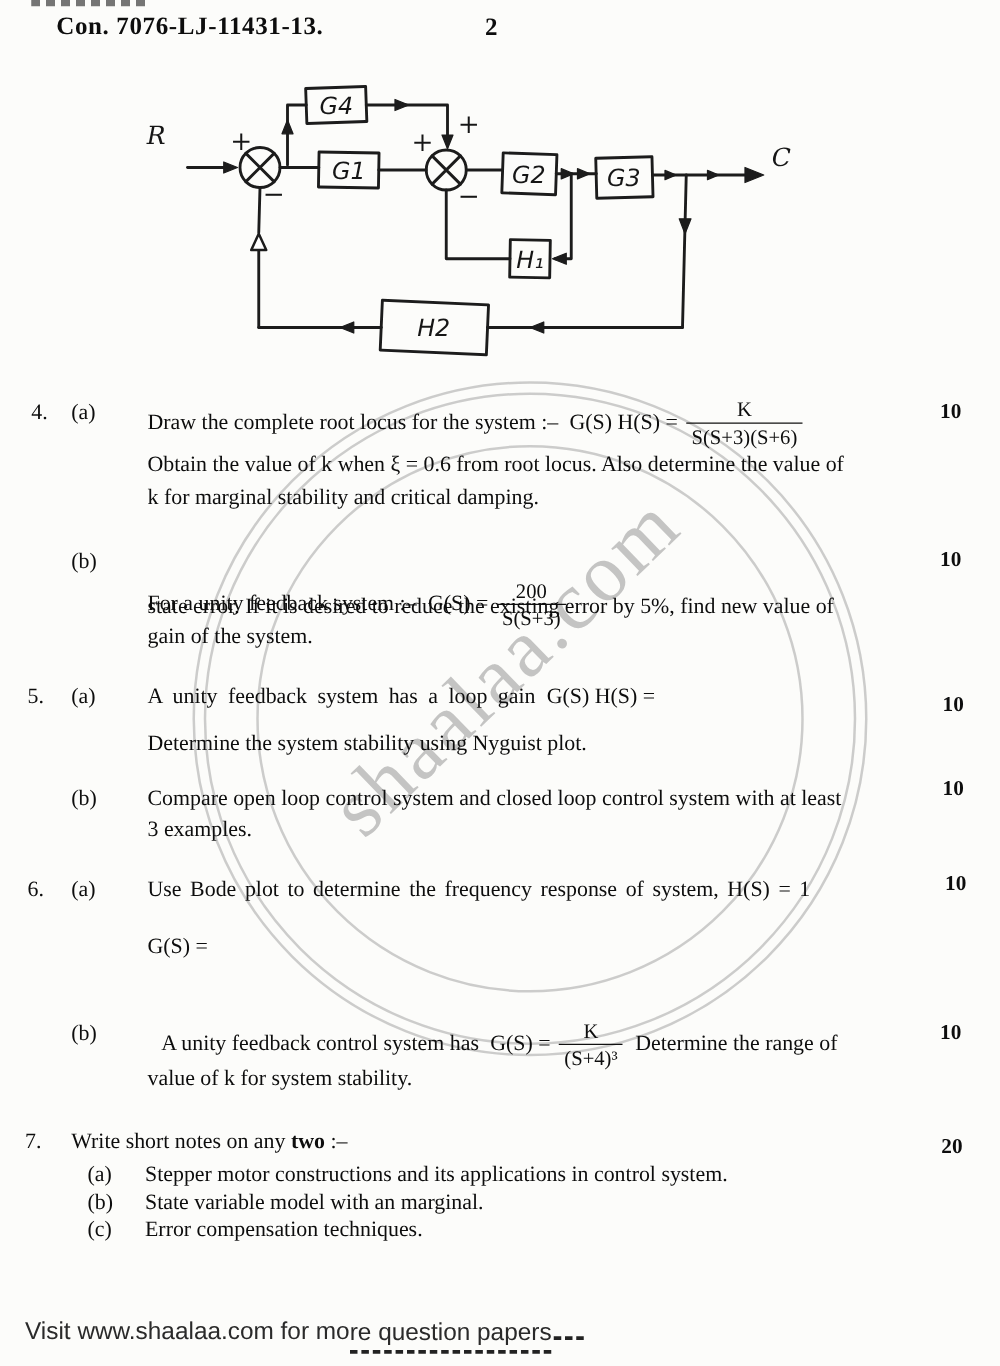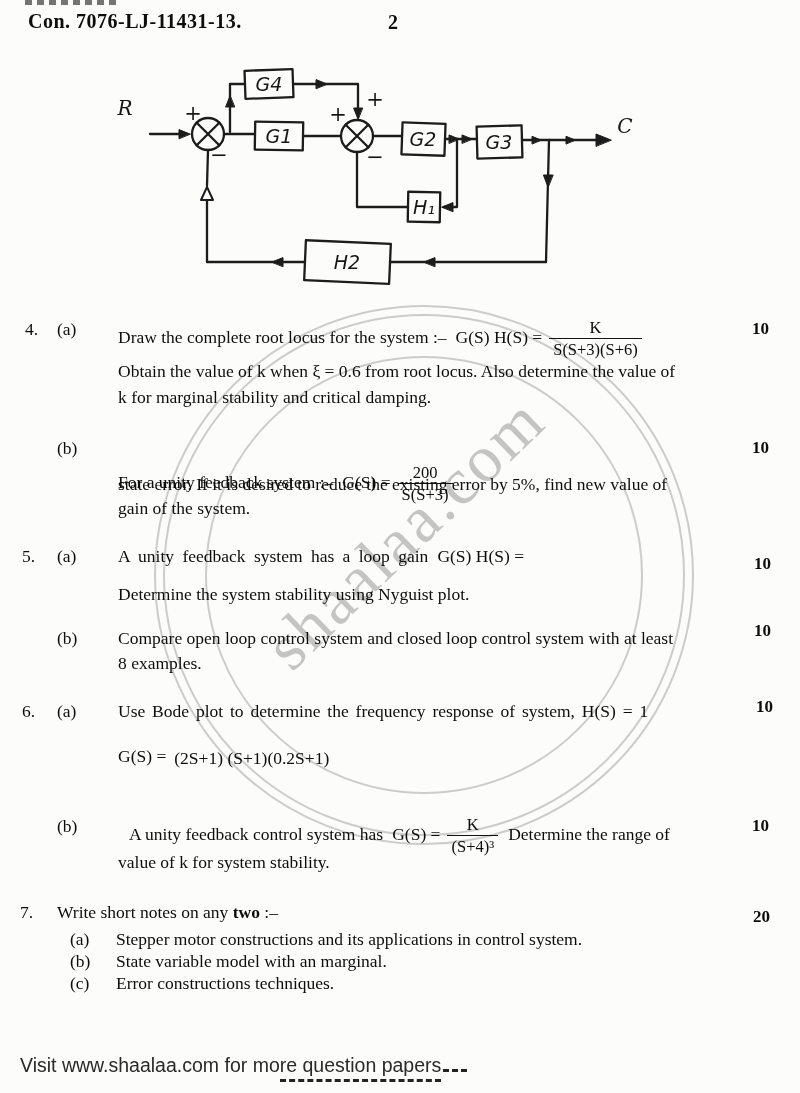--- a/index.html
+++ b/index.html
@@ -1,20 +1,20 @@
 <!DOCTYPE html>
 <html><head>
 <meta charset="utf-8">
 <style>
   html,body{margin:0;padding:0;}
   body{width:800px;height:1093px;background:#fcfcfa;position:relative;overflow:hidden;
        font-family:"Liberation Serif","DejaVu Serif",serif;color:#0d0d0d;}
   .abs{position:absolute;white-space:nowrap;}
   
-  .examcode{font-size:20px;font-weight:bold;letter-spacing:.5px;}
+  .examcode{font-size:20px;font-weight:bold;letter-spacing:.5px;margin-left:17px;}
   .pagenum{font-size:20px;font-weight:bold;}
   .artifact{position:absolute;left:25px;top:0;width:92px;height:5px;opacity:.65;
     background:repeating-linear-gradient(90deg,#2c2c2c 0 7px,transparent 7px 12px);}
   
   .wring{position:absolute;border-radius:50%;border:2.5px solid rgba(125,125,125,.38);}
   .wtext{position:absolute;left:405px;top:533px;transform:translate(-50%,-50%) rotate(-44deg);
     font-size:66px;letter-spacing:3px;color:rgba(120,120,120,.42);
     font-family:"Liberation Serif",serif;white-space:nowrap;}
   
   .row{position:absolute;white-space:nowrap;font-size:17.5px;line-height:22px;}
@@ -152,44 +152,44 @@
 <div class="row" style="left:57px;top:545px">(a)</div>
 <div class="row" style="left:118px;top:545px">
   <span class="spread">A unity feedback system has a loop gain</span><span class="flhs">G(S) H(S) =</span>
 </div>
 <div class="row marks" style="left:754px;top:553px">10</div>
 <div class="row" style="left:118px;top:583px">Determine the system stability using Nyguist plot.</div>
 
 <div class="row" style="left:57px;top:627px">(b)</div>
 <div class="row" style="left:118px;top:627px">Compare open loop control system and closed loop control system with at least</div>
 <div class="row marks" style="left:754px;top:620px">10</div>
-<div class="row" style="left:118px;top:652px">8 examples.</div>
+<div class="row" style="left:118px;top:652px">3 examples.</div>
 
 <div class="row" style="left:22px;top:700px">6.</div>
 <div class="row" style="left:57px;top:700px">(a)</div>
 <div class="row spread2" style="left:118px;top:700px">Use Bode plot to determine the frequency response of system, H(S) = 1</div>
 <div class="row marks" style="left:756px;top:696px">10</div>
 <div class="row" style="left:118px;top:745px">
-  <span>G(S) =</span><span class="frac numleft bigline"><span class="den">(2S+1) (S+1)(0.2S+1)</span></span>
+  <span>G(S) =</span><span class="frac numleft bigline"></span>
 </div>
 
 <div class="row" style="left:57px;top:815px">(b)</div>
 <div class="row" style="left:129px;top:815px">
   <span>A unity feedback control system has</span><span class="flhs">G(S) =</span><span class="frac"><span class="num">K</span><span class="den">(S+4)³</span></span><span style="margin-left:6px">Determine the range of</span>
 </div>
 <div class="row marks" style="left:752px;top:815px">10</div>
 <div class="row" style="left:118px;top:851px">value of k for system stability.</div>
 
 <div class="row" style="left:20px;top:901px">7.</div>
 <div class="row" style="left:57px;top:901px">
   <span>Write short notes on any </span><b>two</b><span> :–</span>
 </div>
 <div class="row marks" style="left:753px;top:906px">20</div>
 <div class="row" style="left:70px;top:928px">(a)</div>
 <div class="row" style="left:116px;top:928px">Stepper motor constructions and its applications in control system.</div>
 <div class="row" style="left:70px;top:950px">(b)</div>
 <div class="row" style="left:116px;top:950px">State variable model with an marginal.</div>
 <div class="row" style="left:70px;top:972px">(c)</div>
-<div class="row" style="left:116px;top:972px">Error constructions techniques.</div>
+<div class="row" style="left:116px;top:972px">Error compensation techniques.</div>
 
 <div class="footer">
   <span>Visit www.shaalaa.com for mo</span><span class="dash">re question papers</span><span class="trail"></span>
 </div>
 
 </body></html>

